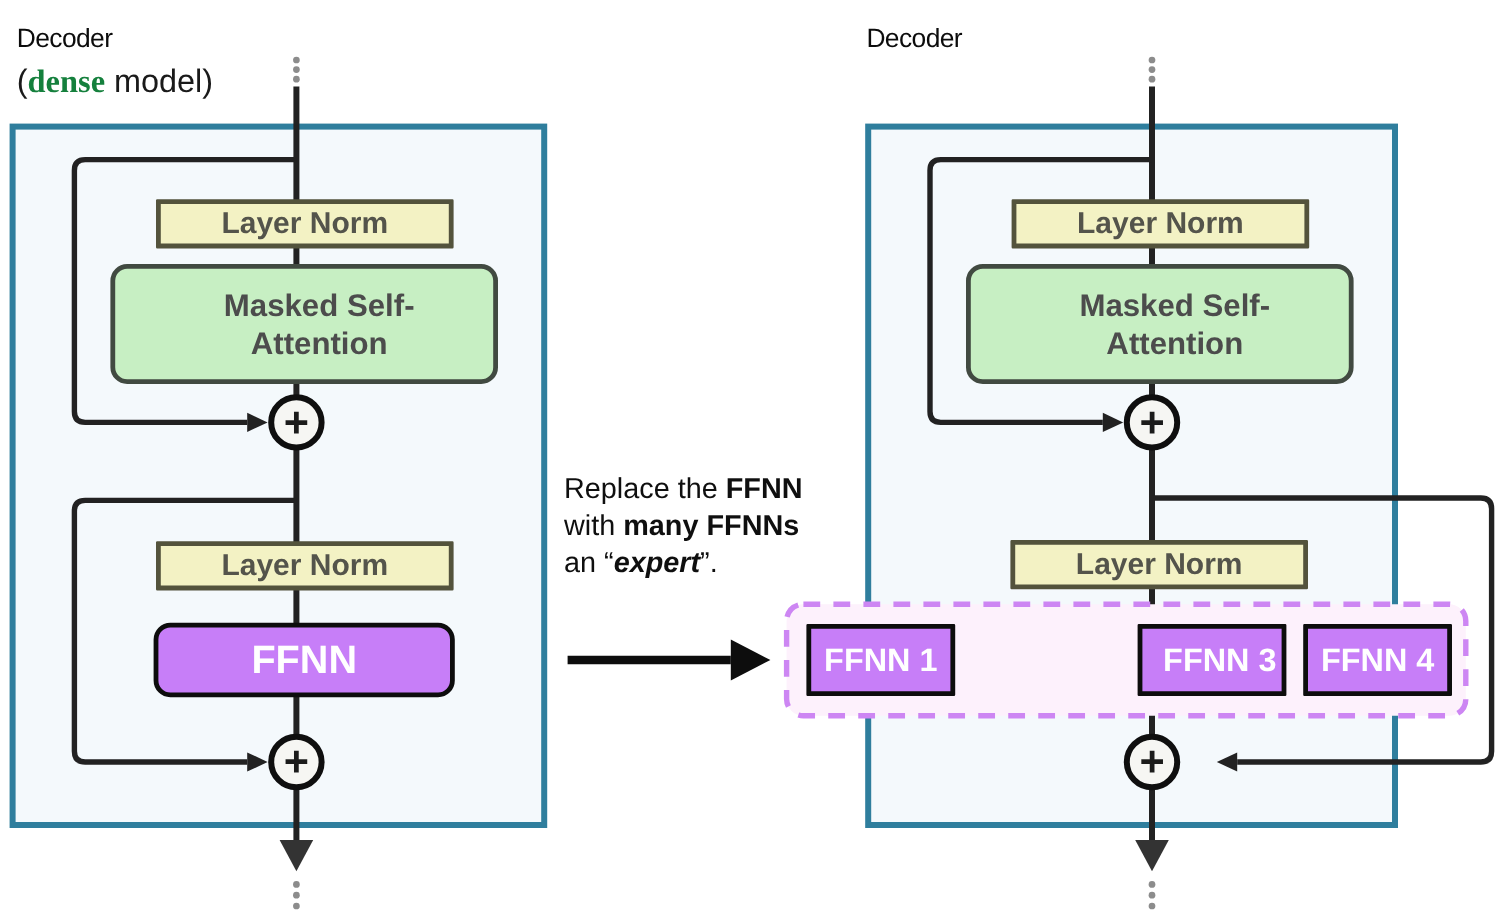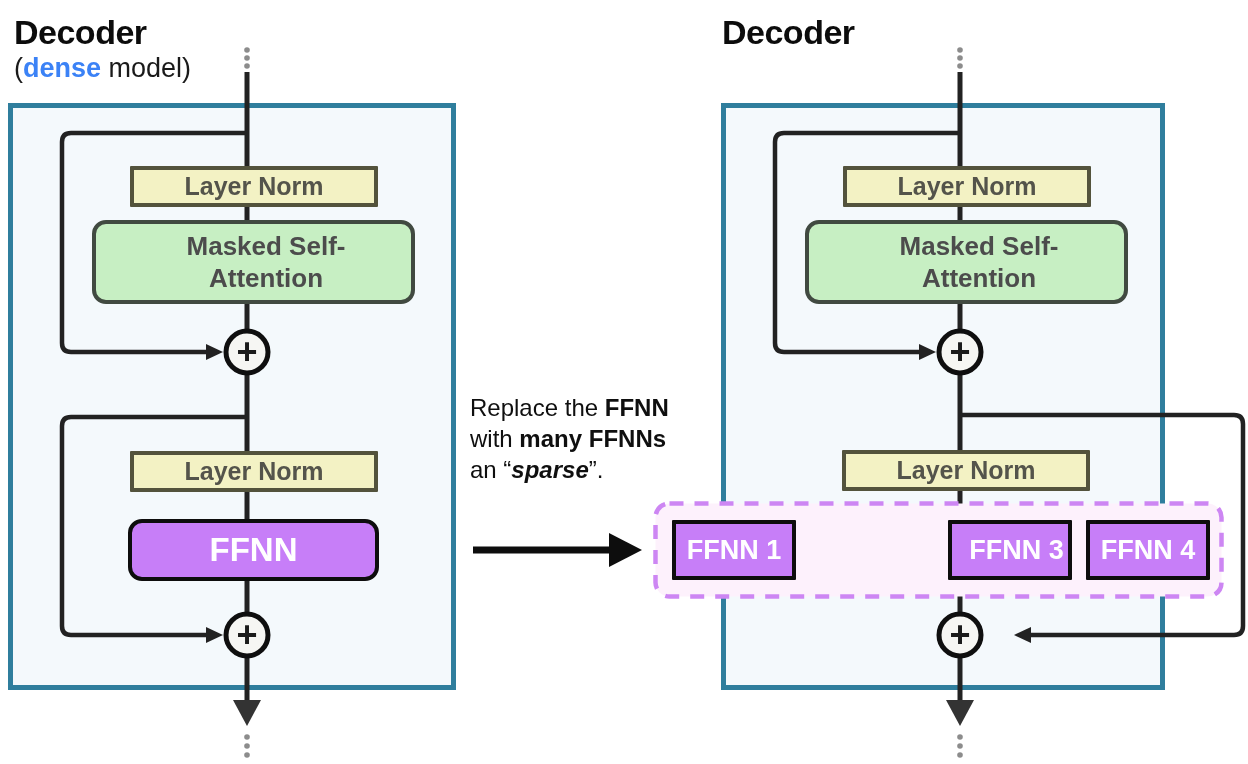--- a/index.html
+++ b/index.html
@@ -13,41 +13,41 @@
   }
   #panel-left{left:8px;width:448px;}
   #panel-right{left:721px;width:444px;}
   svg.overlay{position:absolute;left:0;top:0;z-index:2;}
   .block{position:absolute;z-index:3;box-sizing:border-box;display:flex;align-items:center;justify-content:center;text-align:center;}
   .layernorm{
     width:248px;height:41px;background:#f3f2c4;border:4px solid #53533c;border-radius:1px;
     font-size:25px;font-weight:bold;color:#54544b;
   }
   .attention{
-    width:323px;height:84px;background:#c7efc3;border:4px solid #414a41;border-radius:14px;
+    width:323px;height:100px;background:#c7efc3;border:4px solid #414a41;border-radius:14px;
     font-size:26px;font-weight:bold;color:#4c4c4c;line-height:1.25;padding-left:25px;
   }
   .attention span{display:inline-block;max-width:215px;}
   .ffnn-big{
     width:251px;height:62px;background:#c77ef8;border:4px solid #0d0d0d;border-radius:14px;
     font-size:33px;font-weight:bold;color:#ffffff;
   }
   .expert{
     position:absolute;top:520px;width:124px;height:60px;z-index:4;box-sizing:border-box;
     background:#c77ef8;border:4px solid #0d0d0d;border-radius:1px;
     display:flex;align-items:center;justify-content:center;
     font-size:27px;font-weight:bold;color:#ffffff;
   }
   .title{
-    position:absolute;z-index:3;font-size:34px;font-weight:700;color:#0c0c0c;letter-spacing:-0.5px;line-height:36px;
+    position:absolute;z-index:3;font-size:22px;font-weight:400;color:#0c0c0c;letter-spacing:-0.5px;line-height:36px;
   }
   .subtitle{
     position:absolute;z-index:3;font-size:27px;font-weight:400;color:#1a1a1a;line-height:32px;
   }
-  .subtitle .hl{color:#3b82f6;font-weight:bold;}
+  .subtitle .hl{color:#15803d;font-weight:bold;font-family:Liberation Serif, serif;}
   .annotation{
     position:absolute;left:470px;top:392px;width:250px;z-index:3;
     font-size:24px;color:#0f0f0f;line-height:31px;
   }
   .annotation b{font-weight:bold;}
   .annotation .emi{font-weight:bold;font-style:italic;}
 </style>
 </head>
 <body>
 
@@ -139,16 +139,16 @@
     </div>
   <div class="block layernorm" style="left:842px;top:450px;">Layer Norm</div>
 
   <div class="expert" style="left:672px;">FFNN 1</div>
   <div class="expert" style="left:948px;padding-left:13px;">FFNN 3</div>
   <div class="expert" style="left:1086px;">FFNN 4</div>
 
   <div class="annotation">
     <div><span>Replace the </span><b>FFNN</b></div>
     <div><span>with </span><b>many FFNNs</b></div>
-    <div><span>an “</span><span class="emi">sparse</span><span>”.</span></div>
+    <div><span>an “</span><span class="emi">expert</span><span>”.</span></div>
   </div>
 
 </div>
 
 </body></html>

